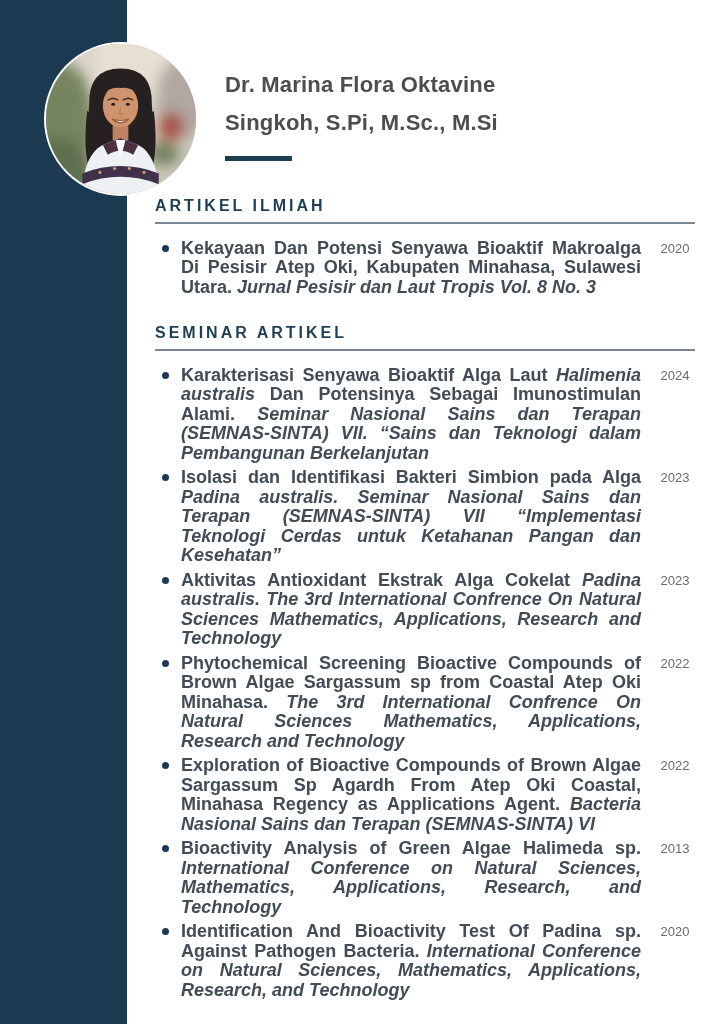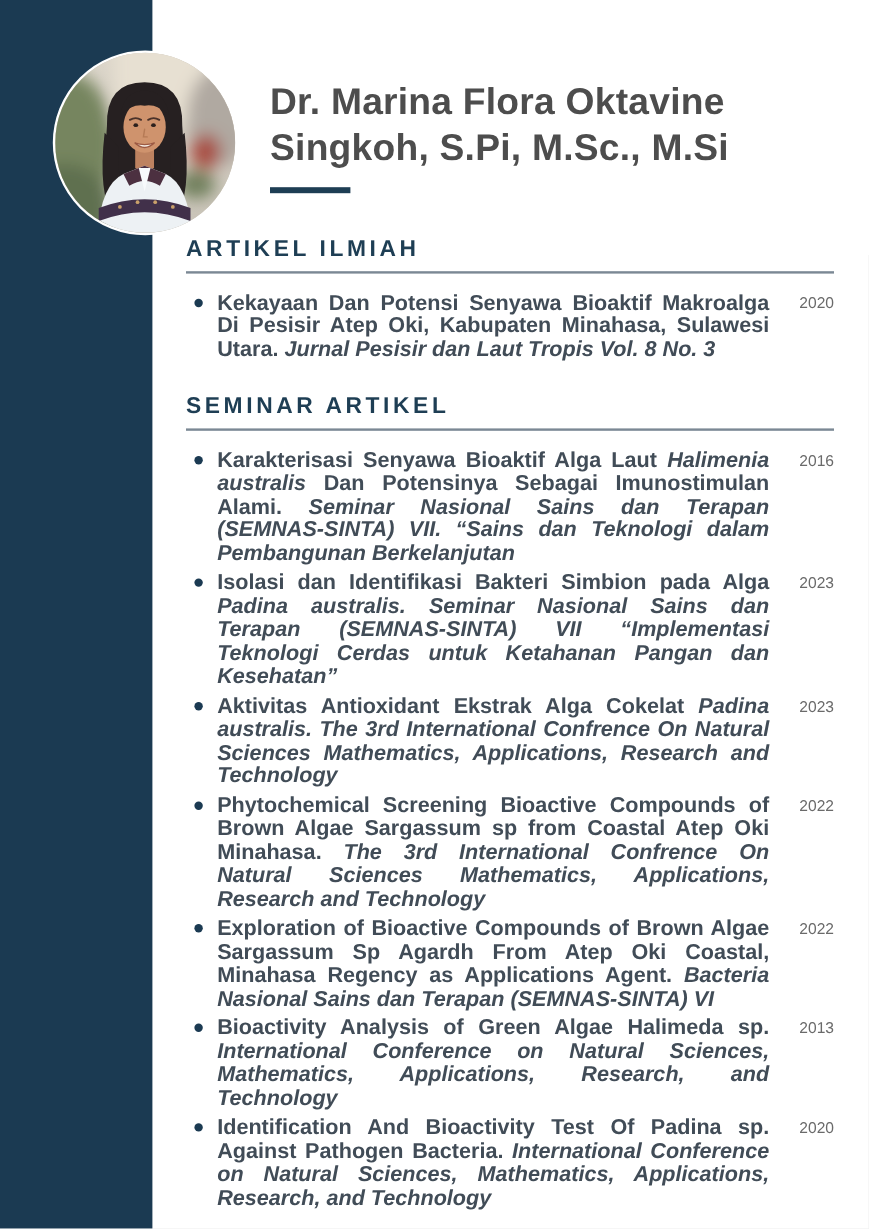--- a/index.html
+++ b/index.html
@@ -28,40 +28,40 @@
     border: 2px solid #ffffff;
     background: #cfc8bd;
   }
   .photo-wrap svg { display: block; width: 100%; height: 100%; }
   .name-block {
     position: absolute;
     left: 225px; top: 66px;
     width: 478px;
     color: #4D4D4D;
     font-weight: bold;
-    font-size: 31px;
+    font-size: 22px;
     line-height: 38px;
     letter-spacing: 0.2px;
   }
   .title-underline {
     position: absolute;
     left: 225px; top: 156px;
     width: 67px; height: 5px;
     background: #1E3E54;
   }
   .content {
     position: absolute;
     left: 155px; top: 197px;
     width: 540px;
   }
   .section { margin: 0; }
   .section + .section { margin-top: 27px; }
   .section-title {
     margin: 0 0 7px 0;
-    font-size: 19px;
+    font-size: 16px;
     font-weight: bold;
     letter-spacing: 3px;
     color: #1E3E54;
   }
   .section-divider {
     height: 1.5px;
     background: #7B8894;
     margin: 0 0 15px 0;
   }
   .entry {
@@ -82,21 +82,21 @@
     font-size: 18px;
     line-height: 19.5px;
     font-weight: 600;
     color: #414C57;
     text-align: justify;
   }
   .entry-text i { font-style: italic; }
   .entry-year {
     flex: 0 0 40px;
     margin-left: 14px;
-    text-align: right;
+    text-align: center;
     font-size: 13px;
     line-height: 19.5px;
     font-weight: 400;
     color: #6A6A6A;
   }
 </style>
 </head>
 <body>
 
 <div class="page">
@@ -167,21 +167,21 @@
       </div>
     </div>
 
     <div class="section">
       <h2 class="section-title">SEMINAR ARTIKEL</h2>
       <div class="section-divider"></div>
 
       <div class="entry">
         <span class="bullet"></span>
         <p class="entry-text"><span>Karakterisasi Senyawa Bioaktif Alga Laut </span><i>Halimenia australis</i><span> Dan Potensinya Sebagai Imunostimulan Alami. </span><i>Seminar Nasional Sains dan Terapan (SEMNAS-SINTA) VII. “Sains dan Teknologi dalam Pembangunan Berkelanjutan</i></p>
-        <span class="entry-year">2016</span>
+        <span class="entry-year">2024</span>
       </div>
 
       <div class="entry">
         <span class="bullet"></span>
         <p class="entry-text"><span>Isolasi dan Identifikasi Bakteri Simbion pada Alga </span><i>Padina australis. Seminar Nasional Sains dan Terapan (SEMNAS-SINTA) VII “Implementasi Teknologi Cerdas untuk Ketahanan Pangan dan Kesehatan”</i></p>
         <span class="entry-year">2023</span>
       </div>
 
       <div class="entry">
         <span class="bullet"></span>

